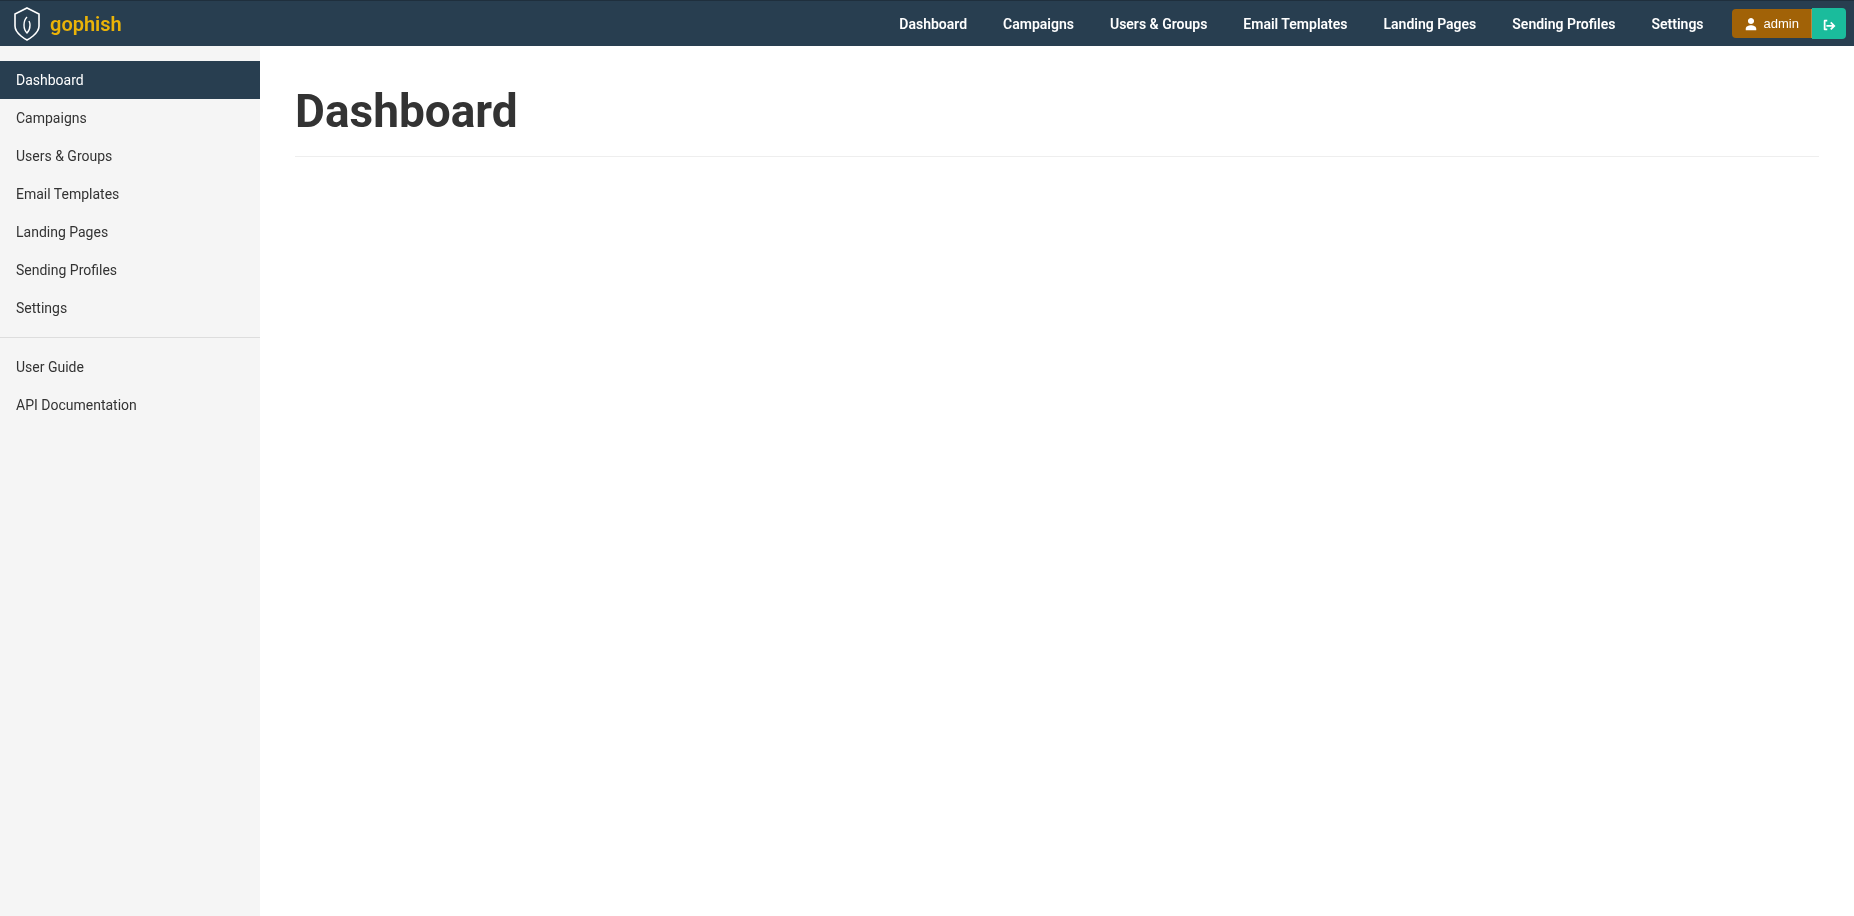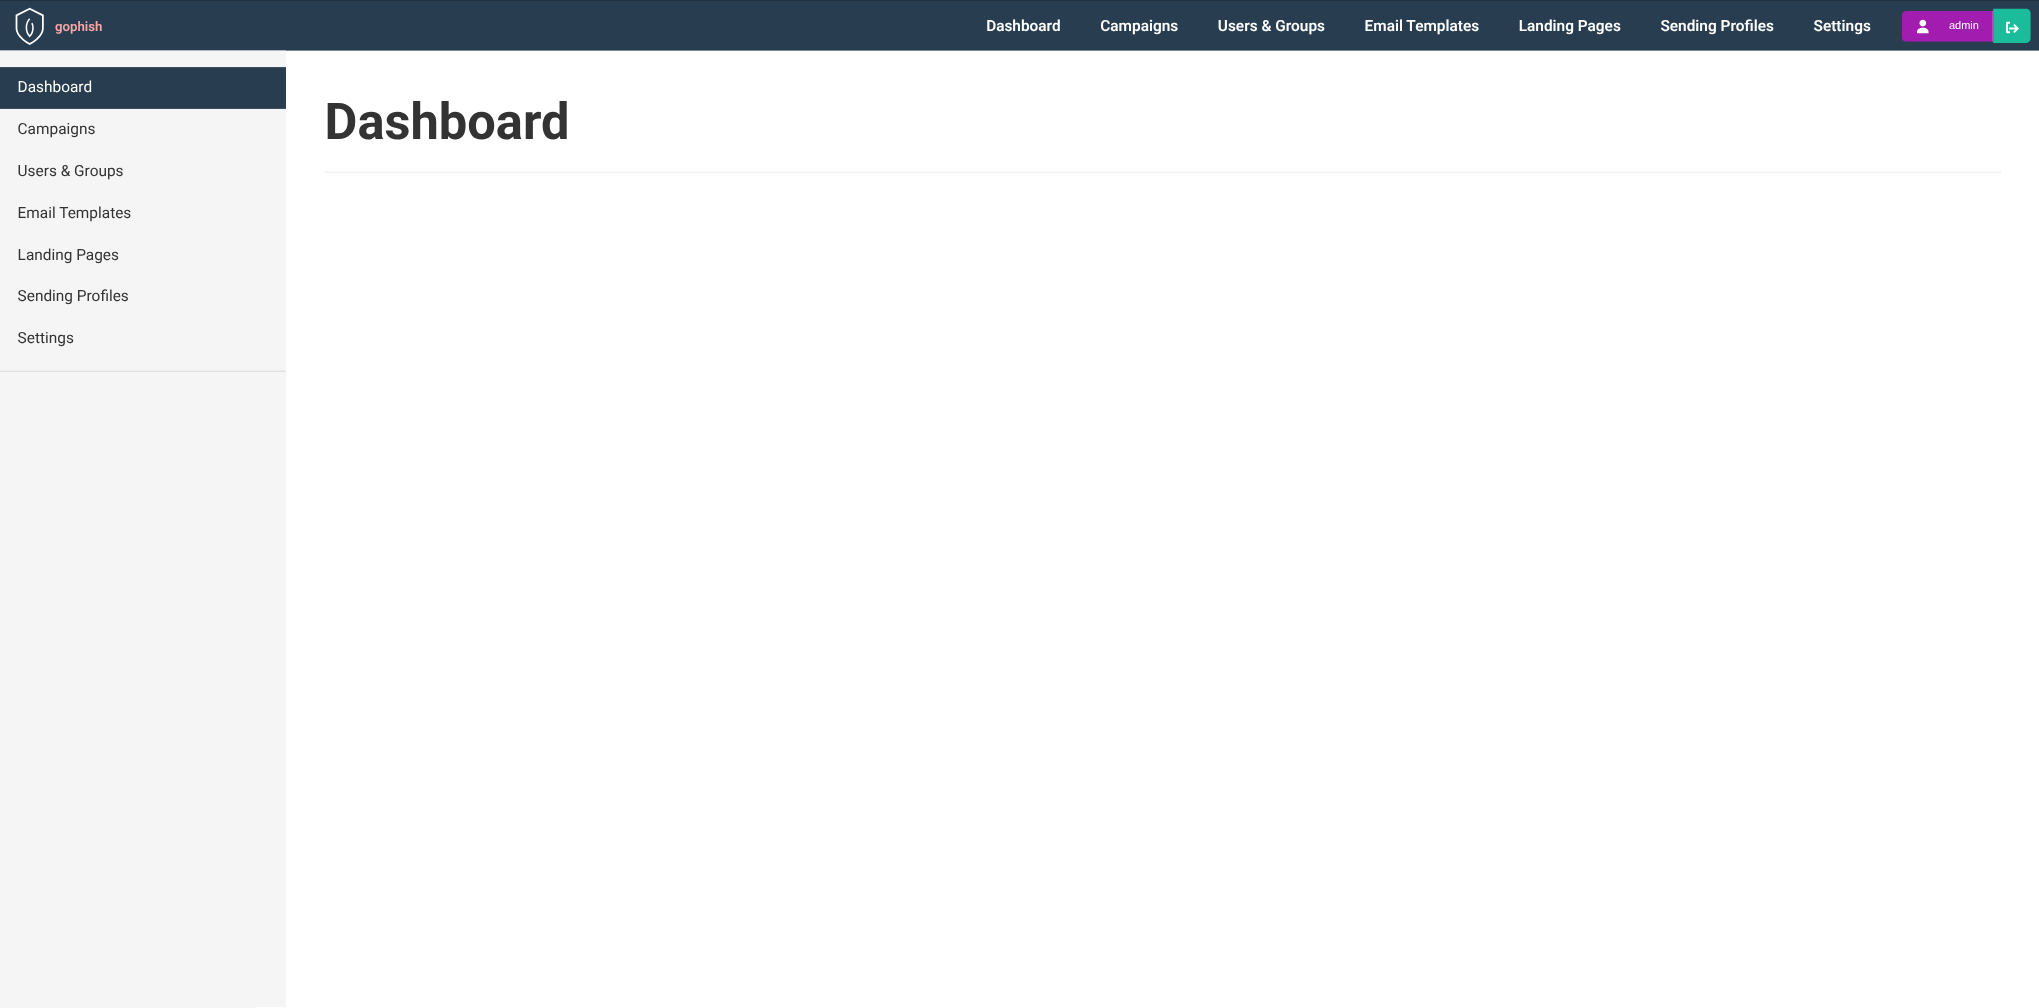--- a/index.html
+++ b/index.html
@@ -18,22 +18,22 @@
       height: 46px;
       display: flex;
       align-items: center;
       padding: 0 8px 0 10px;
       border-top: 1px solid #1f2f3d;
     }
     .brand {
       display: flex;
       align-items: center;
       gap: 8px;
-      color: #fca5a5;
-      font-size: 12px;
+      color: #eab308;
+      font-size: 20px;
       font-weight: 600;
       text-decoration: none;
       margin-right: auto;
       padding-left: 2px;
     }
     .brand-icon {
       width: 30px;
       height: 36px;
       display: inline-block;
     }
@@ -45,30 +45,30 @@
     }
     .topnav-items li a {
       color: #fff;
       text-decoration: none;
       padding: 13px 18px;
       font-size: 14px;
       font-weight: 600;
       display: inline-block;
     }
     .admin-button {
-      background: #a21caf;
+      background: #a16207;
       color: #fff;
       border: none;
       padding: 7px 12px;
       border-radius: 4px 0 0 4px;
-      font-size: 10px;
+      font-size: 13px;
       font-weight: 500;
       display: flex;
       align-items: center;
-      gap: 17px;
+      gap: 6px;
       cursor: pointer;
       margin-left: 10px;
       border-right: 1px solid rgba(255,255,255,0.25);
     }
     .logout-button {
       background: #1abc9c;
       color: #fff;
       border: none;
       padding: 7px 10px;
       border-radius: 0 4px 4px 0;
@@ -197,20 +197,26 @@
         </li>
       <li>
           <a href="#">Sending Profiles</a>
         </li>
       <li>
           <a href="#">Settings</a>
         </li>
     </ul>
     <hr class="sidebar-divider">
     <ul class="sidebar-list">
+      <li>
+          <a href="#">User Guide</a>
+        </li>
+      <li>
+          <a href="#">API Documentation</a>
+        </li>
     </ul>
   </aside>
 
   <main class="main">
     <h1 class="page-title">Dashboard</h1>
     <hr class="title-divider">
   </main>
 </div>
 
 </body></html>

